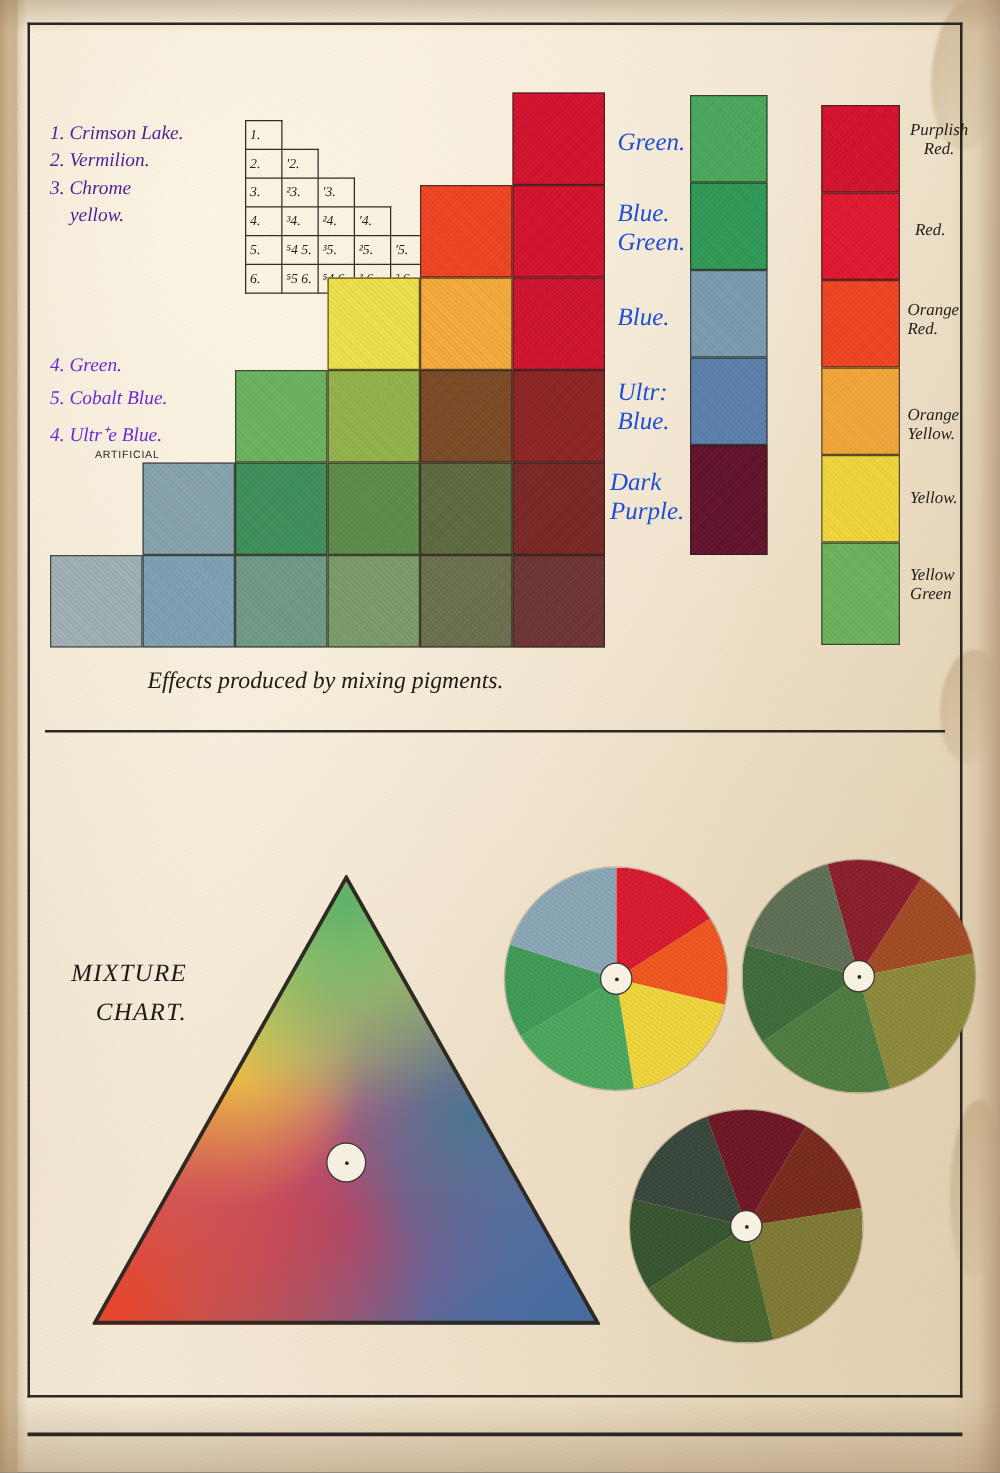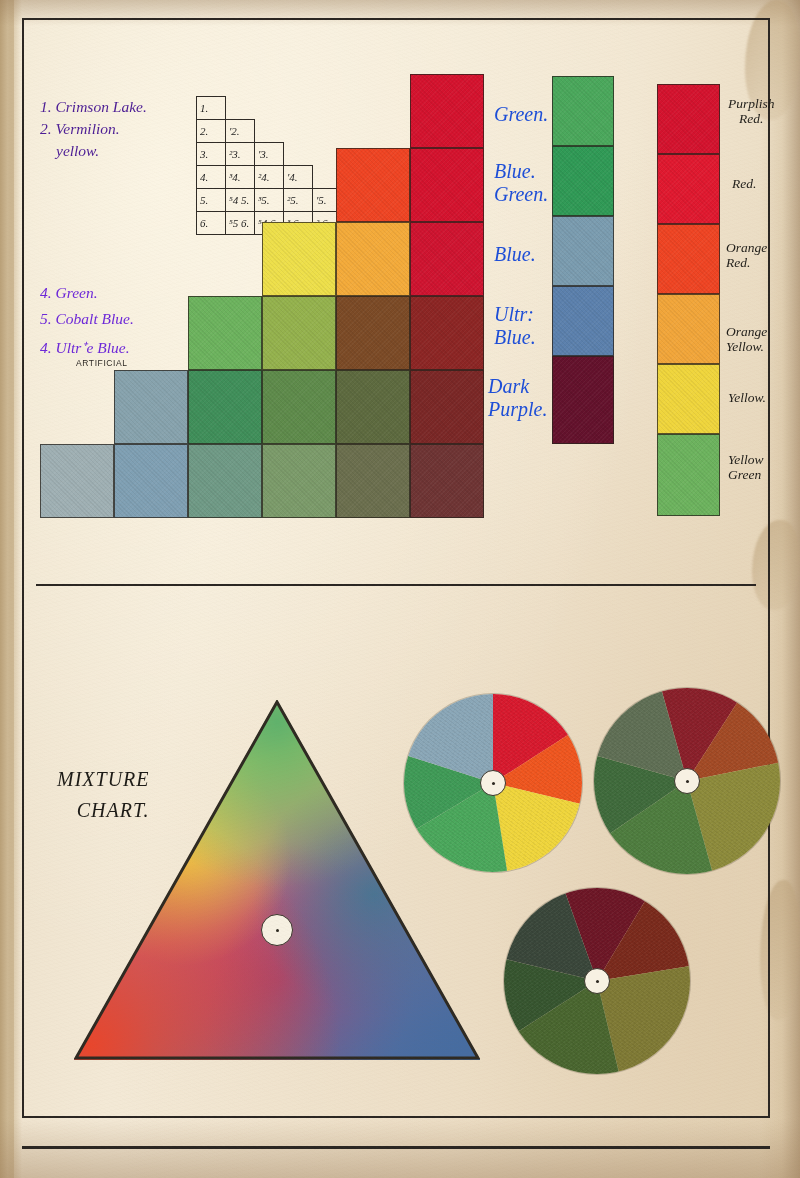--- a/index.html
+++ b/index.html
@@ -297,20 +297,21 @@
   <div class="rule" style="left:22px;top:18px;width:748px;height:2px;"></div>
   <div class="rule" style="left:22px;top:18px;width:2px;height:1100px;"></div>
   <div class="rule" style="left:768px;top:18px;width:2px;height:1100px;"></div>
   <div class="rule" style="left:22px;top:1116px;width:748px;height:2px;"></div>
   <div class="rule" style="left:22px;top:1146px;width:748px;height:3px;"></div>
   <div class="rule" style="left:36px;top:584px;width:720px;height:2px;"></div>
 
   <div class="pig-list">
     <div class="pig-line">1. Crimson Lake.</div>
     <div class="pig-line">2. Vermilion.</div>
+    <div class="pig-line">3. Chrome</div>
     <div class="pig-line indent">yellow.</div>
   </div>
 
   <table class="numgrid" style="left:196px; top:96px;">
     <tbody>
         <tr>
       <td>1.</td>
     </tr>
     <tr>
       <td>2.</td>
@@ -405,20 +406,21 @@
     <div class="swatch grain" style="left:657px;top:434px;width:63px;height:82px;background:#6cb35e;"></div>
   </div>
 
   <div class="right-label" style="left:728px;top:96px;text-align:center;">Purplish<br>Red.</div>
   <div class="right-label" style="left:732px;top:176px;">Red.</div>
   <div class="right-label" style="left:726px;top:240px;">Orange<br>Red.</div>
   <div class="right-label" style="left:726px;top:324px;">Orange<br>Yellow.</div>
   <div class="right-label" style="left:728px;top:390px;">Yellow.</div>
   <div class="right-label" style="left:728px;top:452px;">Yellow<br>Green</div>
 
+  <div class="caption-effects">Effects produced by mixing pigments.</div>
 
 
   <div class="mixture-chart-title">
     <span>MIXTURE</span>
     <span class="l2">CHART.</span>
   </div>
 
   <div class="tri-wrap">
     <div class="tri-clip"></div>
     <svg class="tri-outline" viewBox="0 0 406 360" preserveAspectRatio="none">

